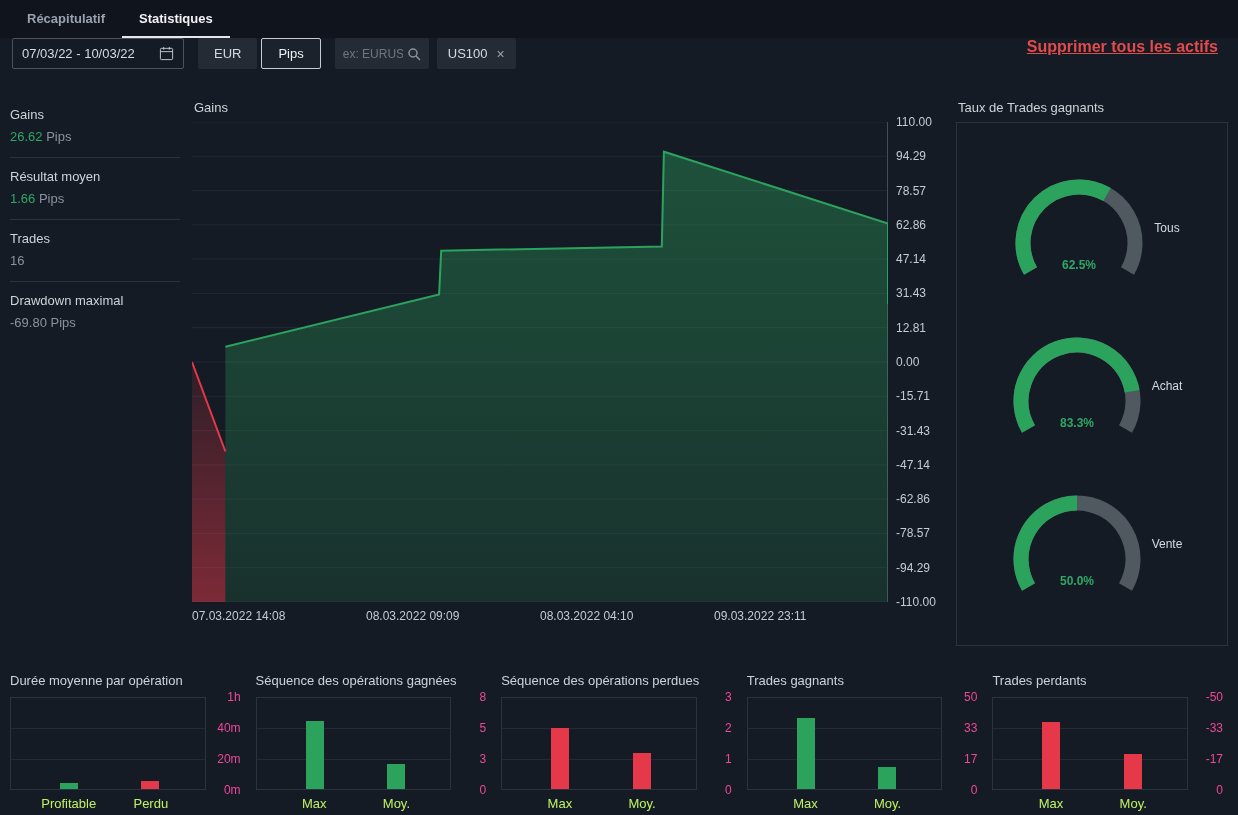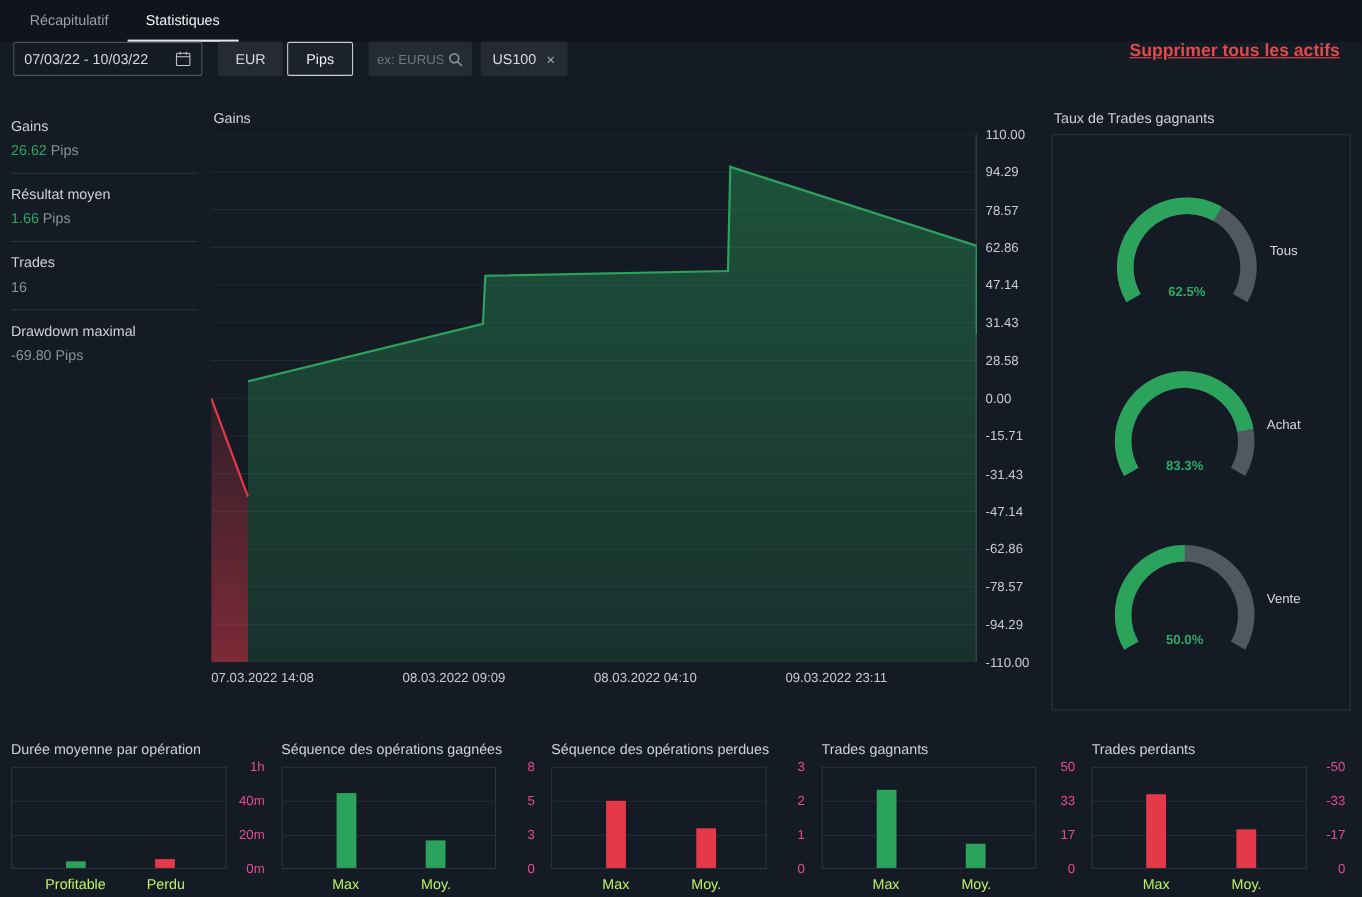--- a/index.html
+++ b/index.html
@@ -1,20 +1,20 @@
 <!DOCTYPE html>
 <html><head>
 <meta charset="utf-8">
 <style>
   *{box-sizing:border-box;margin:0;padding:0}
   html,body{width:1238px;height:815px;overflow:hidden;background:#151b24;
     font-family:"Liberation Sans",sans-serif;color:#c9ced5;}
   
   .tabbar{height:38px;background:#10151d;display:flex;align-items:stretch;padding-left:10px;}
-  .tab{display:flex;align-items:center;padding:0 17px;font-size:13px;font-weight:normal;
+  .tab{display:flex;align-items:center;padding:0 17px;font-size:13px;font-weight:bold;
     color:#9aa2ad;cursor:pointer;border-bottom:2px solid transparent;}
   .tab.active{color:#f0f2f4;border-bottom-color:#e4e7ea;}
   
   .toolbar{height:48px;display:flex;align-items:flex-start;gap:8px;padding:0 12px;}
   .date-input{width:172px;height:31px;border:1px solid #49525e;border-radius:2px;display:flex;
     align-items:center;justify-content:space-between;padding:0 9px;font-size:13px;color:#d6dae0;cursor:pointer;}
   .seg{display:flex;gap:4px;margin-left:6px;}
   .btn{height:31px;padding:0 16px;border:none;border-radius:2px;background:#242b35;color:#d6dae0;
     font-size:13px;font-family:inherit;cursor:pointer;}
   .btn.outlined{background:#1b222c;border:1px solid #c6cbd2;color:#eef0f3;}
@@ -168,21 +168,21 @@
               <div class="xtick" style="left: 75%;">09.03.2022 23:11</div>
             </div>
         </div>
         <div class="yaxis" id="gains-yaxis">
             <div class="ytick" style="top: 0%;">110.00</div>
             <div class="ytick" style="top: 7.14286%;">94.29</div>
             <div class="ytick" style="top: 14.2857%;">78.57</div>
             <div class="ytick" style="top: 21.4286%;">62.86</div>
             <div class="ytick" style="top: 28.5714%;">47.14</div>
             <div class="ytick" style="top: 35.7143%;">31.43</div>
-            <div class="ytick" style="top: 42.8571%;">28.58</div>
+            <div class="ytick" style="top: 42.8571%;">12.81</div>
             <div class="ytick" style="top: 50%;">0.00</div>
             <div class="ytick" style="top: 57.1429%;">-15.71</div>
             <div class="ytick" style="top: 64.2857%;">-31.43</div>
             <div class="ytick" style="top: 71.4286%;">-47.14</div>
             <div class="ytick" style="top: 78.5714%;">-62.86</div>
             <div class="ytick" style="top: 85.7143%;">-78.57</div>
             <div class="ytick" style="top: 92.8571%;">-94.29</div>
             <div class="ytick" style="top: 100%;">-110.00</div>
           </div>
       </div>

